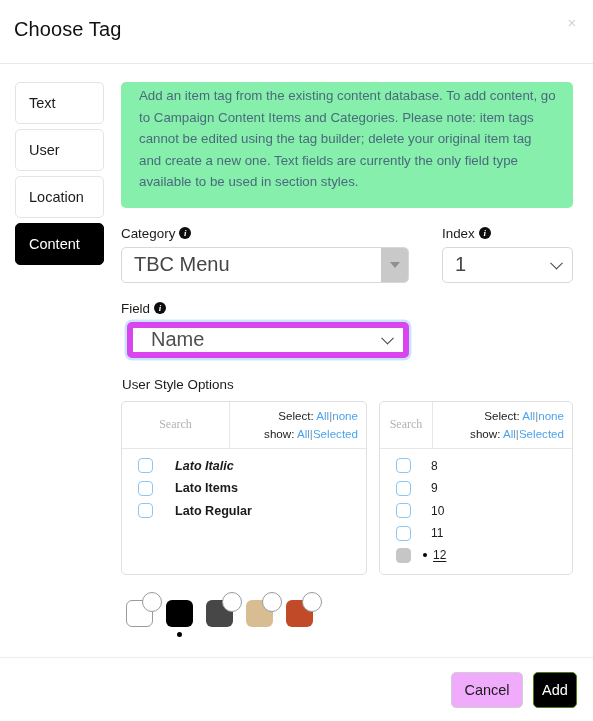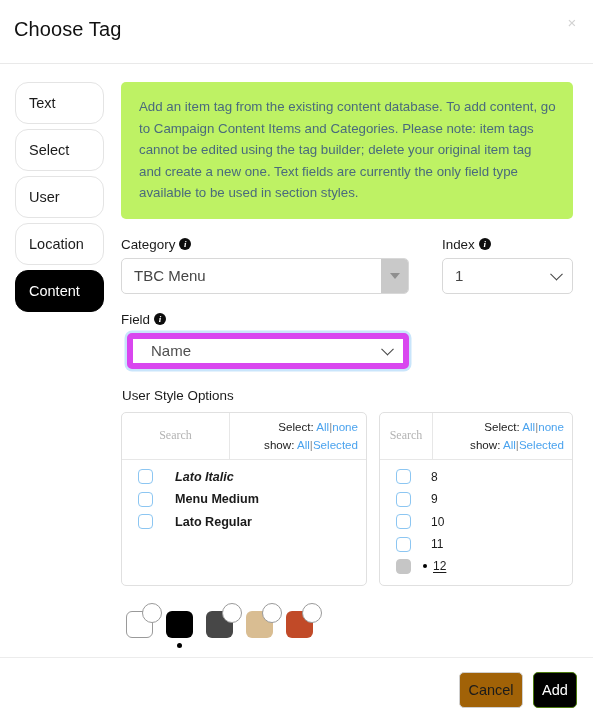--- a/index.html
+++ b/index.html
@@ -49,21 +49,21 @@
 
   
   .tab-rail {
     position: absolute;
     left: 15px; top: 18px;
     width: 89px;
   }
   .tab-item {
     height: 42px;
     border: 1px solid #e4e4e4;
-    border-radius: 13px;
+    border-radius: 5px;
     margin-bottom: 5px;
     display: flex;
     align-items: center;
     padding-left: 13px;
     font-size: 14.5px;
     color: #1b1b1b;
     background: #fff;
     cursor: pointer;
   }
   .tab-item.active {
@@ -73,23 +73,23 @@
   }
 
   
   .content-col {
     position: absolute;
     left: 121px; top: 18px;
     width: 452px;
   }
 
   .info-box {
-    background: #bef264;
+    background: #86efac;
     border-radius: 5px;
-    padding: 14px 16px 15px 18px;
+    padding: 3px 16px 15px 18px;
     font-size: 13.3px;
     line-height: 1.62;
     color: #4a6b7c;
   }
 
   
   .row { display: flex; margin-top: 18px; }
   .field-label {
     font-size: 13.4px;
     color: #1b1b1b;
@@ -120,21 +120,21 @@
     position: relative;
     height: 36px;
     border: 1px solid #d8d8d8;
     border-radius: 5px;
     background: #fff;
     display: flex;
     align-items: center;
     cursor: pointer;
   }
   .select-box .val {
-    font-size: 15px;
+    font-size: 20px;
     color: #454545;
     padding-left: 12px;
   }
   .select-addon {
     position: absolute;
     right: 0; top: 0;
     width: 27px; height: 100%;
     background: #c9c9c9;
     border-radius: 0 4px 4px 0;
     display: flex;
@@ -291,22 +291,22 @@
     gap: 10px;
   }
   .btn {
     height: 36px;
     border-radius: 5px;
     font-size: 14.5px;
     cursor: pointer;
     font-family: "Liberation Sans", sans-serif;
   }
   .btn-cancel {
-    width: 64px;
-    background: #a16207;
+    width: 72px;
+    background: #f0abfc;
     border: 1px solid #cfcfcf;
     color: #1b1b1b;
   }
   .btn-add {
     width: 44px;
     background: #000;
     border: 1px solid #4d7c0f;
     color: #fff;
   }
 </style>
@@ -318,23 +318,20 @@
   <div class="modal-header">
     <div class="modal-title">Choose Tag</div>
     <button class="close-btn">×</button>
   </div>
 
   <div class="modal-body">
 
     <div class="tab-rail">
       <div class="tab-item">
         <span>Text</span>
-      </div>
-      <div class="tab-item">
-        <span>Select</span>
       </div>
       <div class="tab-item">
         <span>User</span>
       </div>
       <div class="tab-item">
         <span>Location</span>
       </div>
       <div class="tab-item active">
         <span>Content</span>
       </div>
@@ -402,21 +399,21 @@
               </div>
             </div>
           </div>
           <div class="panel-list">
             <div class="opt-row">
               <span class="cbx"></span>
               <span class="opt-label f-italic">Lato Italic</span>
             </div>
             <div class="opt-row">
               <span class="cbx"></span>
-              <span class="opt-label f-medium">Menu Medium</span>
+              <span class="opt-label f-medium">Lato Items</span>
             </div>
             <div class="opt-row">
               <span class="cbx"></span>
               <span class="opt-label f-regular">Lato Regular</span>
             </div>
           </div>
         </div>
 
         <div class="panel panel-right">
           <div class="panel-head">

